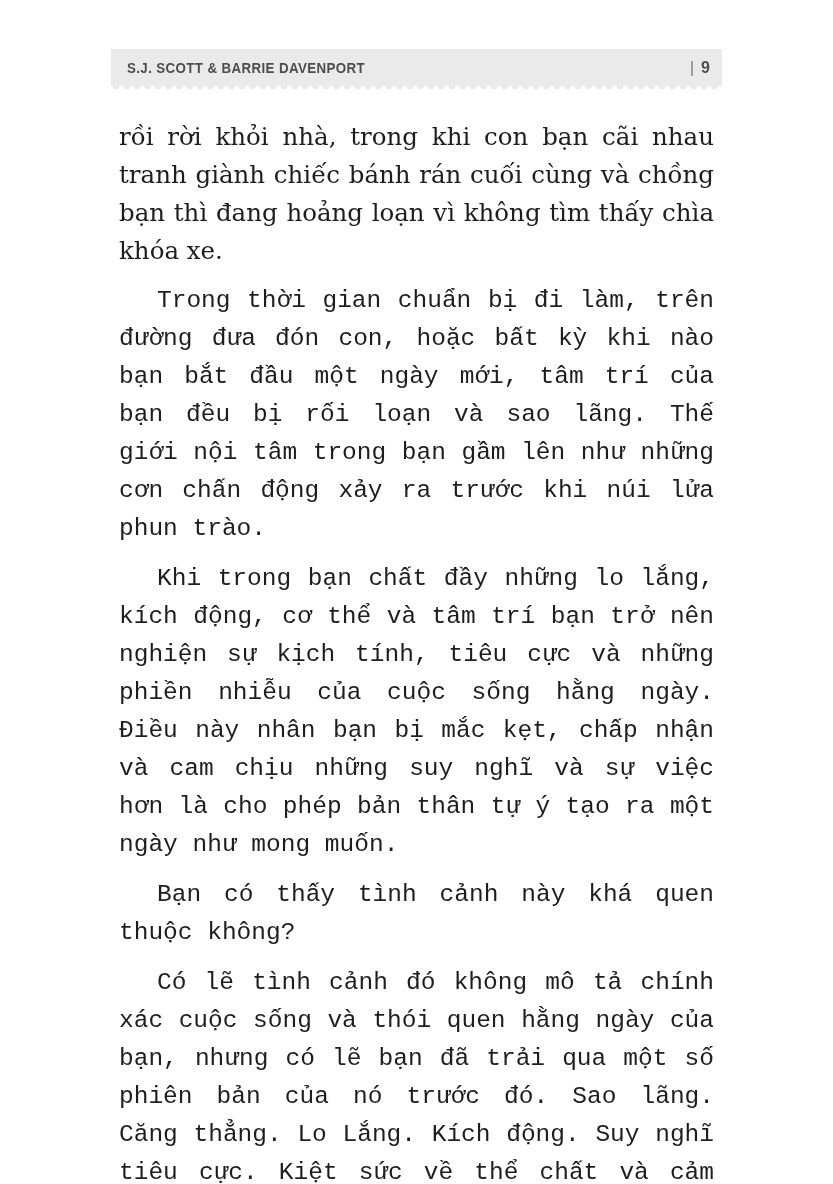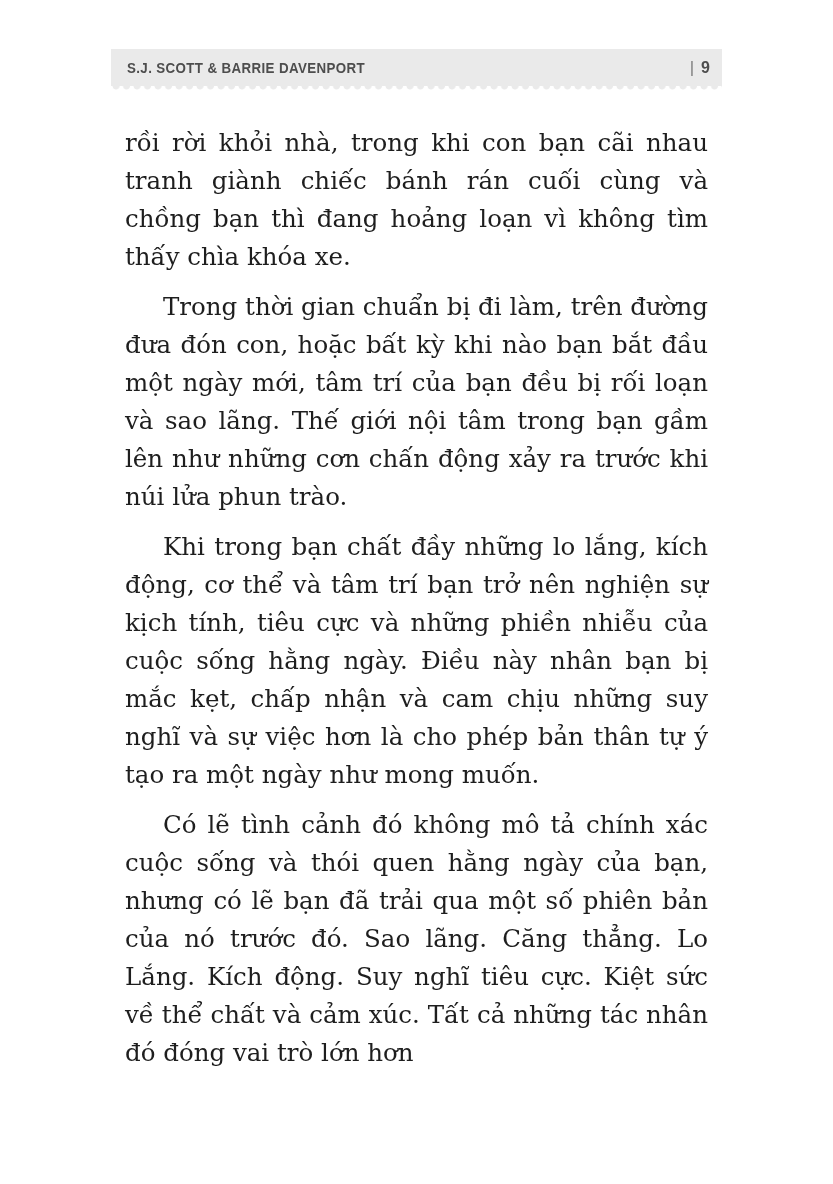--- a/index.html
+++ b/index.html
@@ -74,27 +74,28 @@
     left: 115px;
     top: 114px;
     width: 603px;
     font-family: "DejaVu Serif", "Liberation Serif", serif;
     font-size: 24.5px;
     line-height: 38px;
     color: var(--body-text-color, #1e1e1e);
     text-align: justify;
   }
   .para {
-    margin: 10px;
+    margin: 4px;
   }
   .para + .para {
     margin-top: 12px;
   }
   .para.indent {
     text-indent: 38px;
+    font-family: Liberation Mono, monospace;
   }
 </style>
 </head>
 <body>
 
 <div class="page">
 
   <header class="running-head">
     <span class="authors">S.J. SCOTT &amp; BARRIE DAVENPORT</span>
     <span class="pagenum-group">
@@ -102,16 +103,17 @@
       <span class="num">9</span>
     </span>
   </header>
 
   <div class="scallops"></div>
 
   <main class="body-text">
     <p class="para">rồi rời khỏi nhà, trong khi con bạn cãi nhau tranh giành chiếc bánh rán cuối cùng và chồng bạn thì đang hoảng loạn vì không tìm thấy chìa khóa xe.</p>
     <p class="para indent">Trong thời gian chuẩn bị đi làm, trên đường đưa đón con, hoặc bất kỳ khi nào bạn bắt đầu một ngày mới, tâm trí của bạn đều bị rối loạn và sao lãng. Thế giới nội tâm trong bạn gầm lên như những cơn chấn động xảy ra trước khi núi lửa phun trào.</p>
     <p class="para indent">Khi trong bạn chất đầy những lo lắng, kích động, cơ thể và tâm trí bạn trở nên nghiện sự kịch tính, tiêu cực và những phiền nhiễu của cuộc sống hằng ngày. Điều này nhân bạn bị mắc kẹt, chấp nhận và cam chịu những suy nghĩ và sự việc hơn là cho phép bản thân tự ý tạo ra một ngày như mong muốn.</p>
+    <p class="para indent">Bạn có thấy tình cảnh này khá quen thuộc không?</p>
     <p class="para indent">Có lẽ tình cảnh đó không mô tả chính xác cuộc sống và thói quen hằng ngày của bạn, nhưng có lẽ bạn đã trải qua một số phiên bản của nó trước đó. Sao lãng. Căng thẳng. Lo Lắng. Kích động. Suy nghĩ tiêu cực. Kiệt sức về thể chất và cảm xúc. Tất cả những tác nhân đó đóng vai trò lớn hơn</p>
   </main>
 
 </div>
 
 </body></html>

